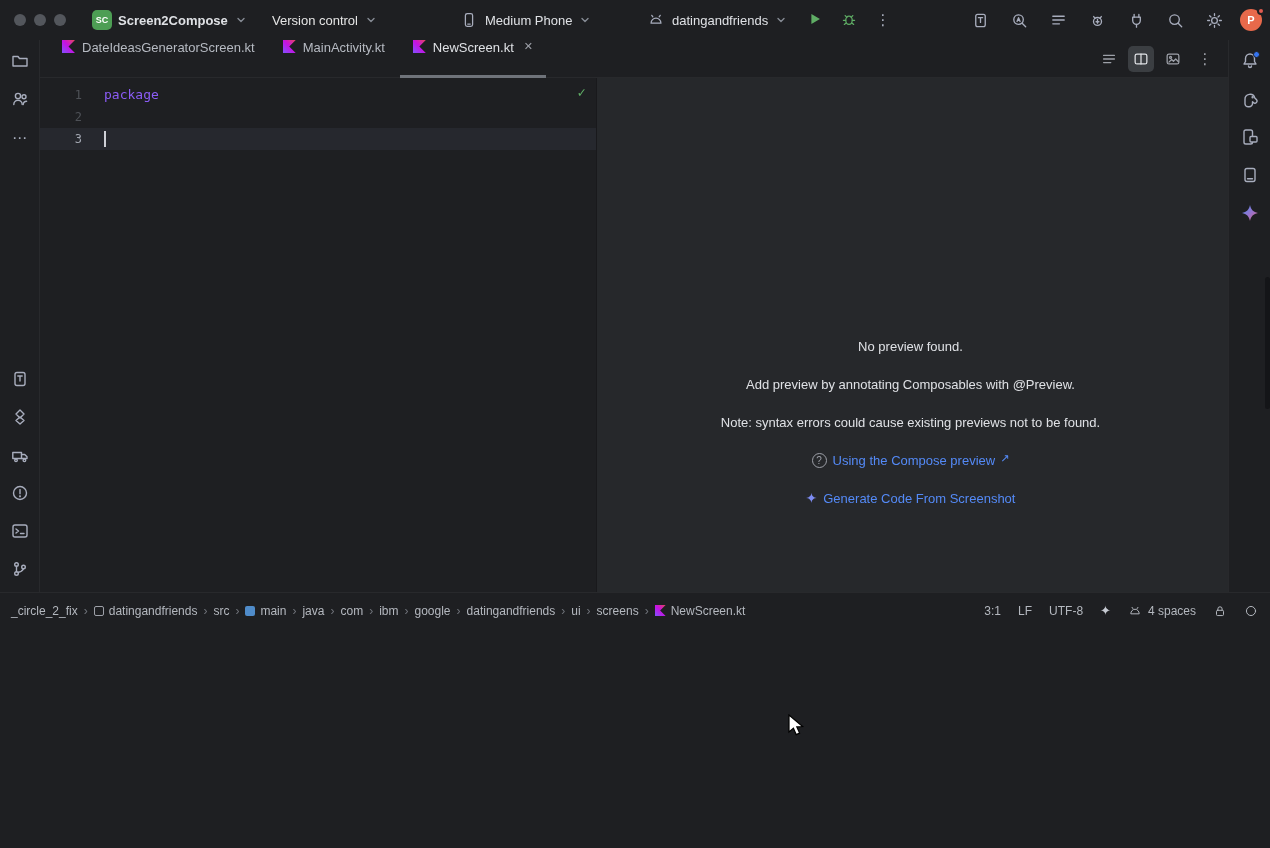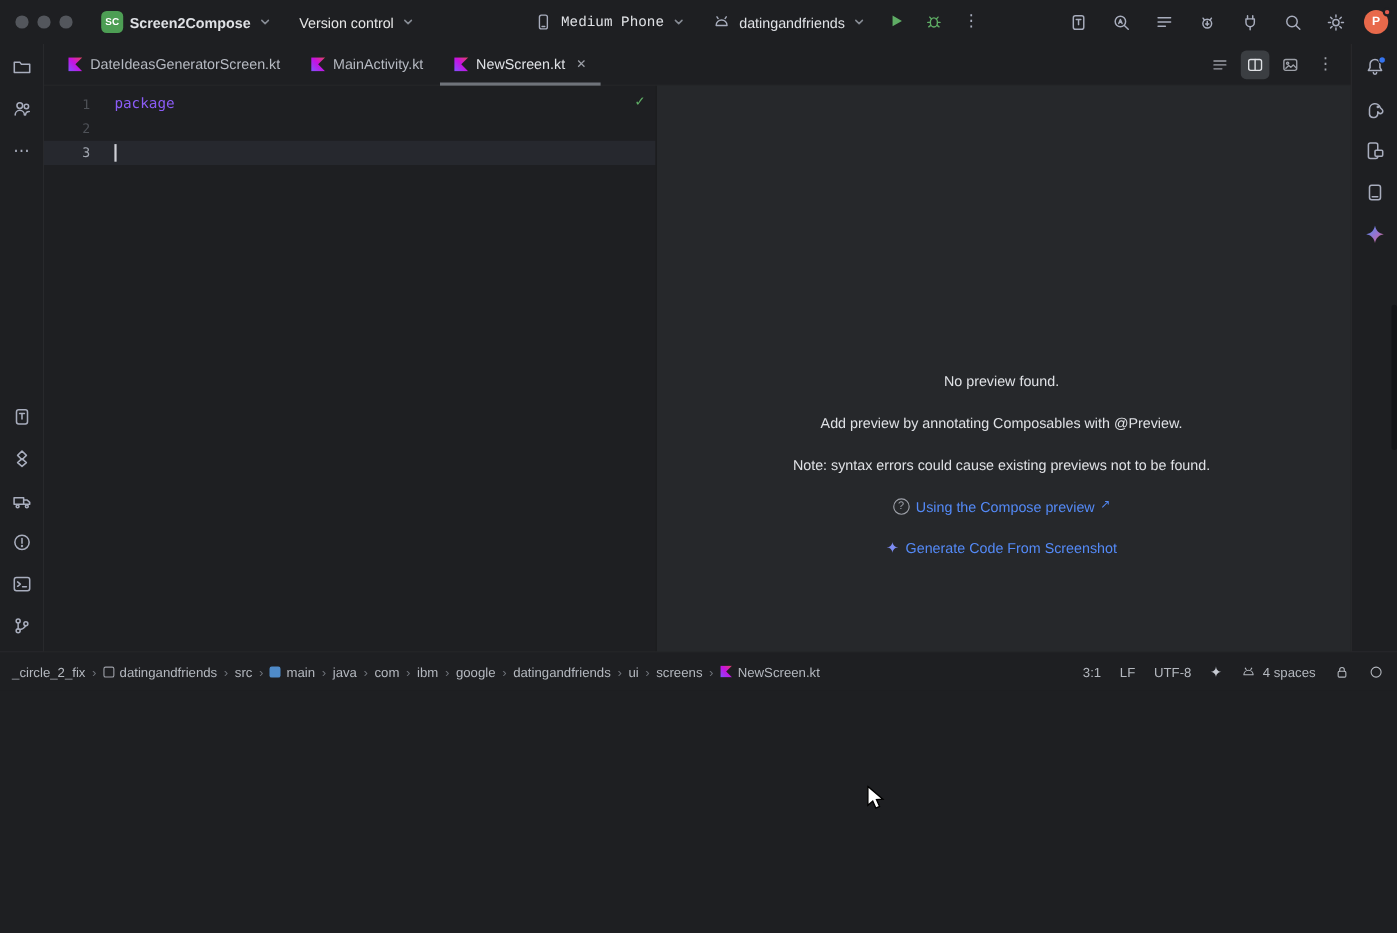--- a/index.html
+++ b/index.html
@@ -10,21 +10,21 @@
   
   .titlebar { flex:0 0 40px; position:relative; }
   .traffic-lights { position:absolute; left:14px; top:14px; display:flex; gap:8px; }
   .tl { width:12px; height:12px; border-radius:50%; background:#53565c; }
   .tb-item { position:absolute; top:6px; height:28px; display:flex; align-items:center; gap:6px;
              padding:0 8px; border-radius:6px; font-size:13px; color:#dfe1e5; cursor:default; }
   .project-widget { left:84px; font-weight:600; }
   .project-badge { width:20px; height:20px; border-radius:5px; background:#4d9e54; color:#fff;
                    font-size:9px; font-weight:700; display:flex; align-items:center; justify-content:center; }
   .vc-widget { left:264px; color:#e5e5e5; font-weight:400; }
-  .device-widget { left:476px;font-family:Liberation Mono, monospace; }
+  .device-widget { left:451px; }
   .runconfig-widget { left:638px; }
   .chev { color:#868b94; display:flex; margin-left:1px; }
   .run-actions { position:absolute; left:802px; top:6px; display:flex; align-items:center; gap:8px; }
   .icon-btn { width:26px; height:26px; display:flex; align-items:center; justify-content:center;
               border-radius:6px; color:#a8adbd; cursor:default; flex:0 0 auto; }
   .tb-right { position:absolute; right:8px; top:6px; height:28px; display:flex; align-items:center; gap:13px; }
   .avatar { width:22px; height:22px; border-radius:50%; background:#e8694b; color:#fff; font-size:11px;
             font-weight:700; display:flex; align-items:center; justify-content:center; position:relative; }
   .avatar .dot { position:absolute; top:-2px; right:-3px; width:8px; height:8px; background:#e15b50;
                  border:2px solid #1e1f22; border-radius:50%; }
@@ -39,21 +39,21 @@
   .right-stripe { flex:0 0 42px; border-left:1px solid #28292c; }
   .stripe .spacer { margin-top:auto; }
   .badge-dot { position:absolute; top:3px; right:3px; width:7px; height:7px; border-radius:50%;
                background:#3574f0; border:1.5px solid #1e1f22; }
   .rel { position:relative; }
 
   .content-col { flex:1 1 auto; display:flex; flex-direction:column; min-width:0; }
 
   
   .tabbar { flex:0 0 38px; display:flex; align-items:stretch; padding-left:8px; border-bottom:1px solid #28292c; position:relative; }
-  .tab { display:flex; align-items:center; gap:7px; padding:0 14px; font-size:13px; color:#b6bac2; position:relative; cursor:default; }
+  .tab { display:flex; gap:7px; padding:0 14px; font-size:13px; color:#b6bac2; position:relative; cursor:default; }
   .tab.active { color:#dfe1e5; }
   .tab.active::after { content:""; position:absolute; left:1px; right:1px; bottom:-1px; height:3px; background:#6f737a; }
   .k-icon { width:13px; height:13px; flex:0 0 13px;
             background:linear-gradient(225deg,#e44857 0%,#c711e1 48%,#7f52ff 100%);
             clip-path:polygon(0 0,100% 0,50% 50%,100% 100%,0 100%); }
   .tab-close { color:#9da0a8; font-size:11px; margin-left:3px; }
   .tab-actions { position:absolute; right:10px; top:0; bottom:0; display:flex; align-items:center; gap:6px; }
   .mode-btn { width:26px; height:26px; display:flex; align-items:center; justify-content:center;
               color:#9da0a8; border-radius:5px; }
   .mode-btn.selected { background:#3b3e42; color:#dfe1e5; }

